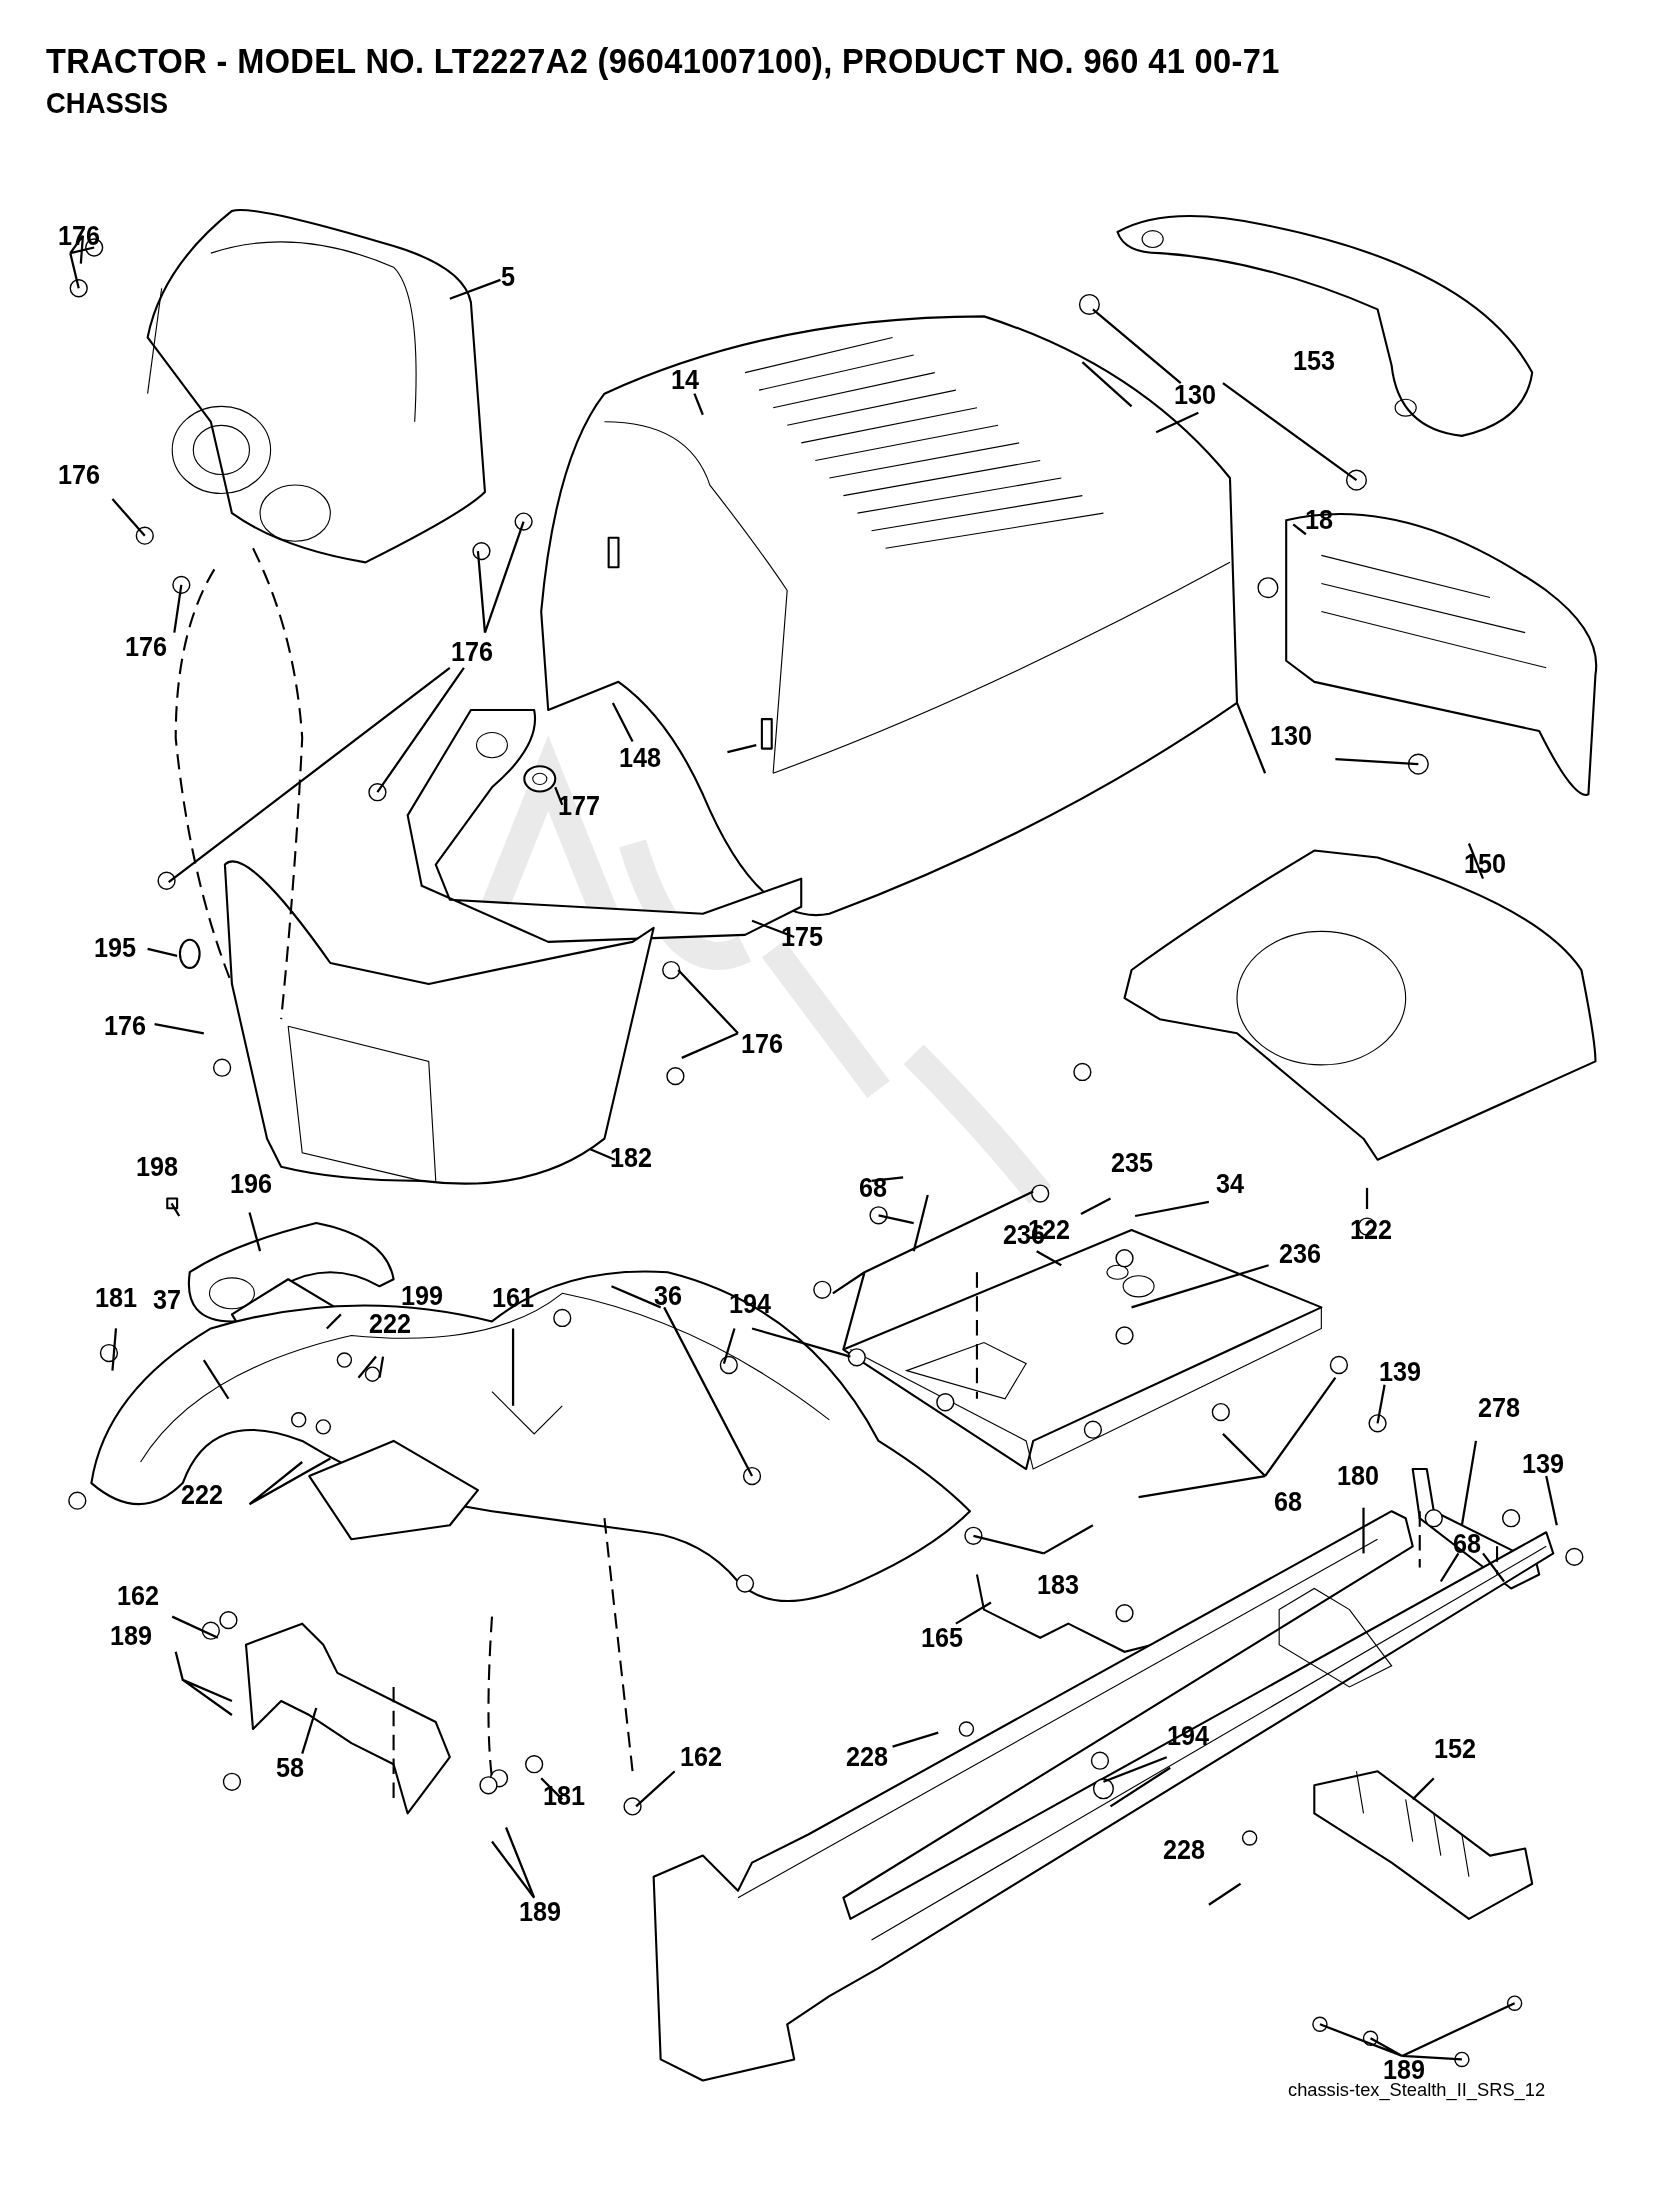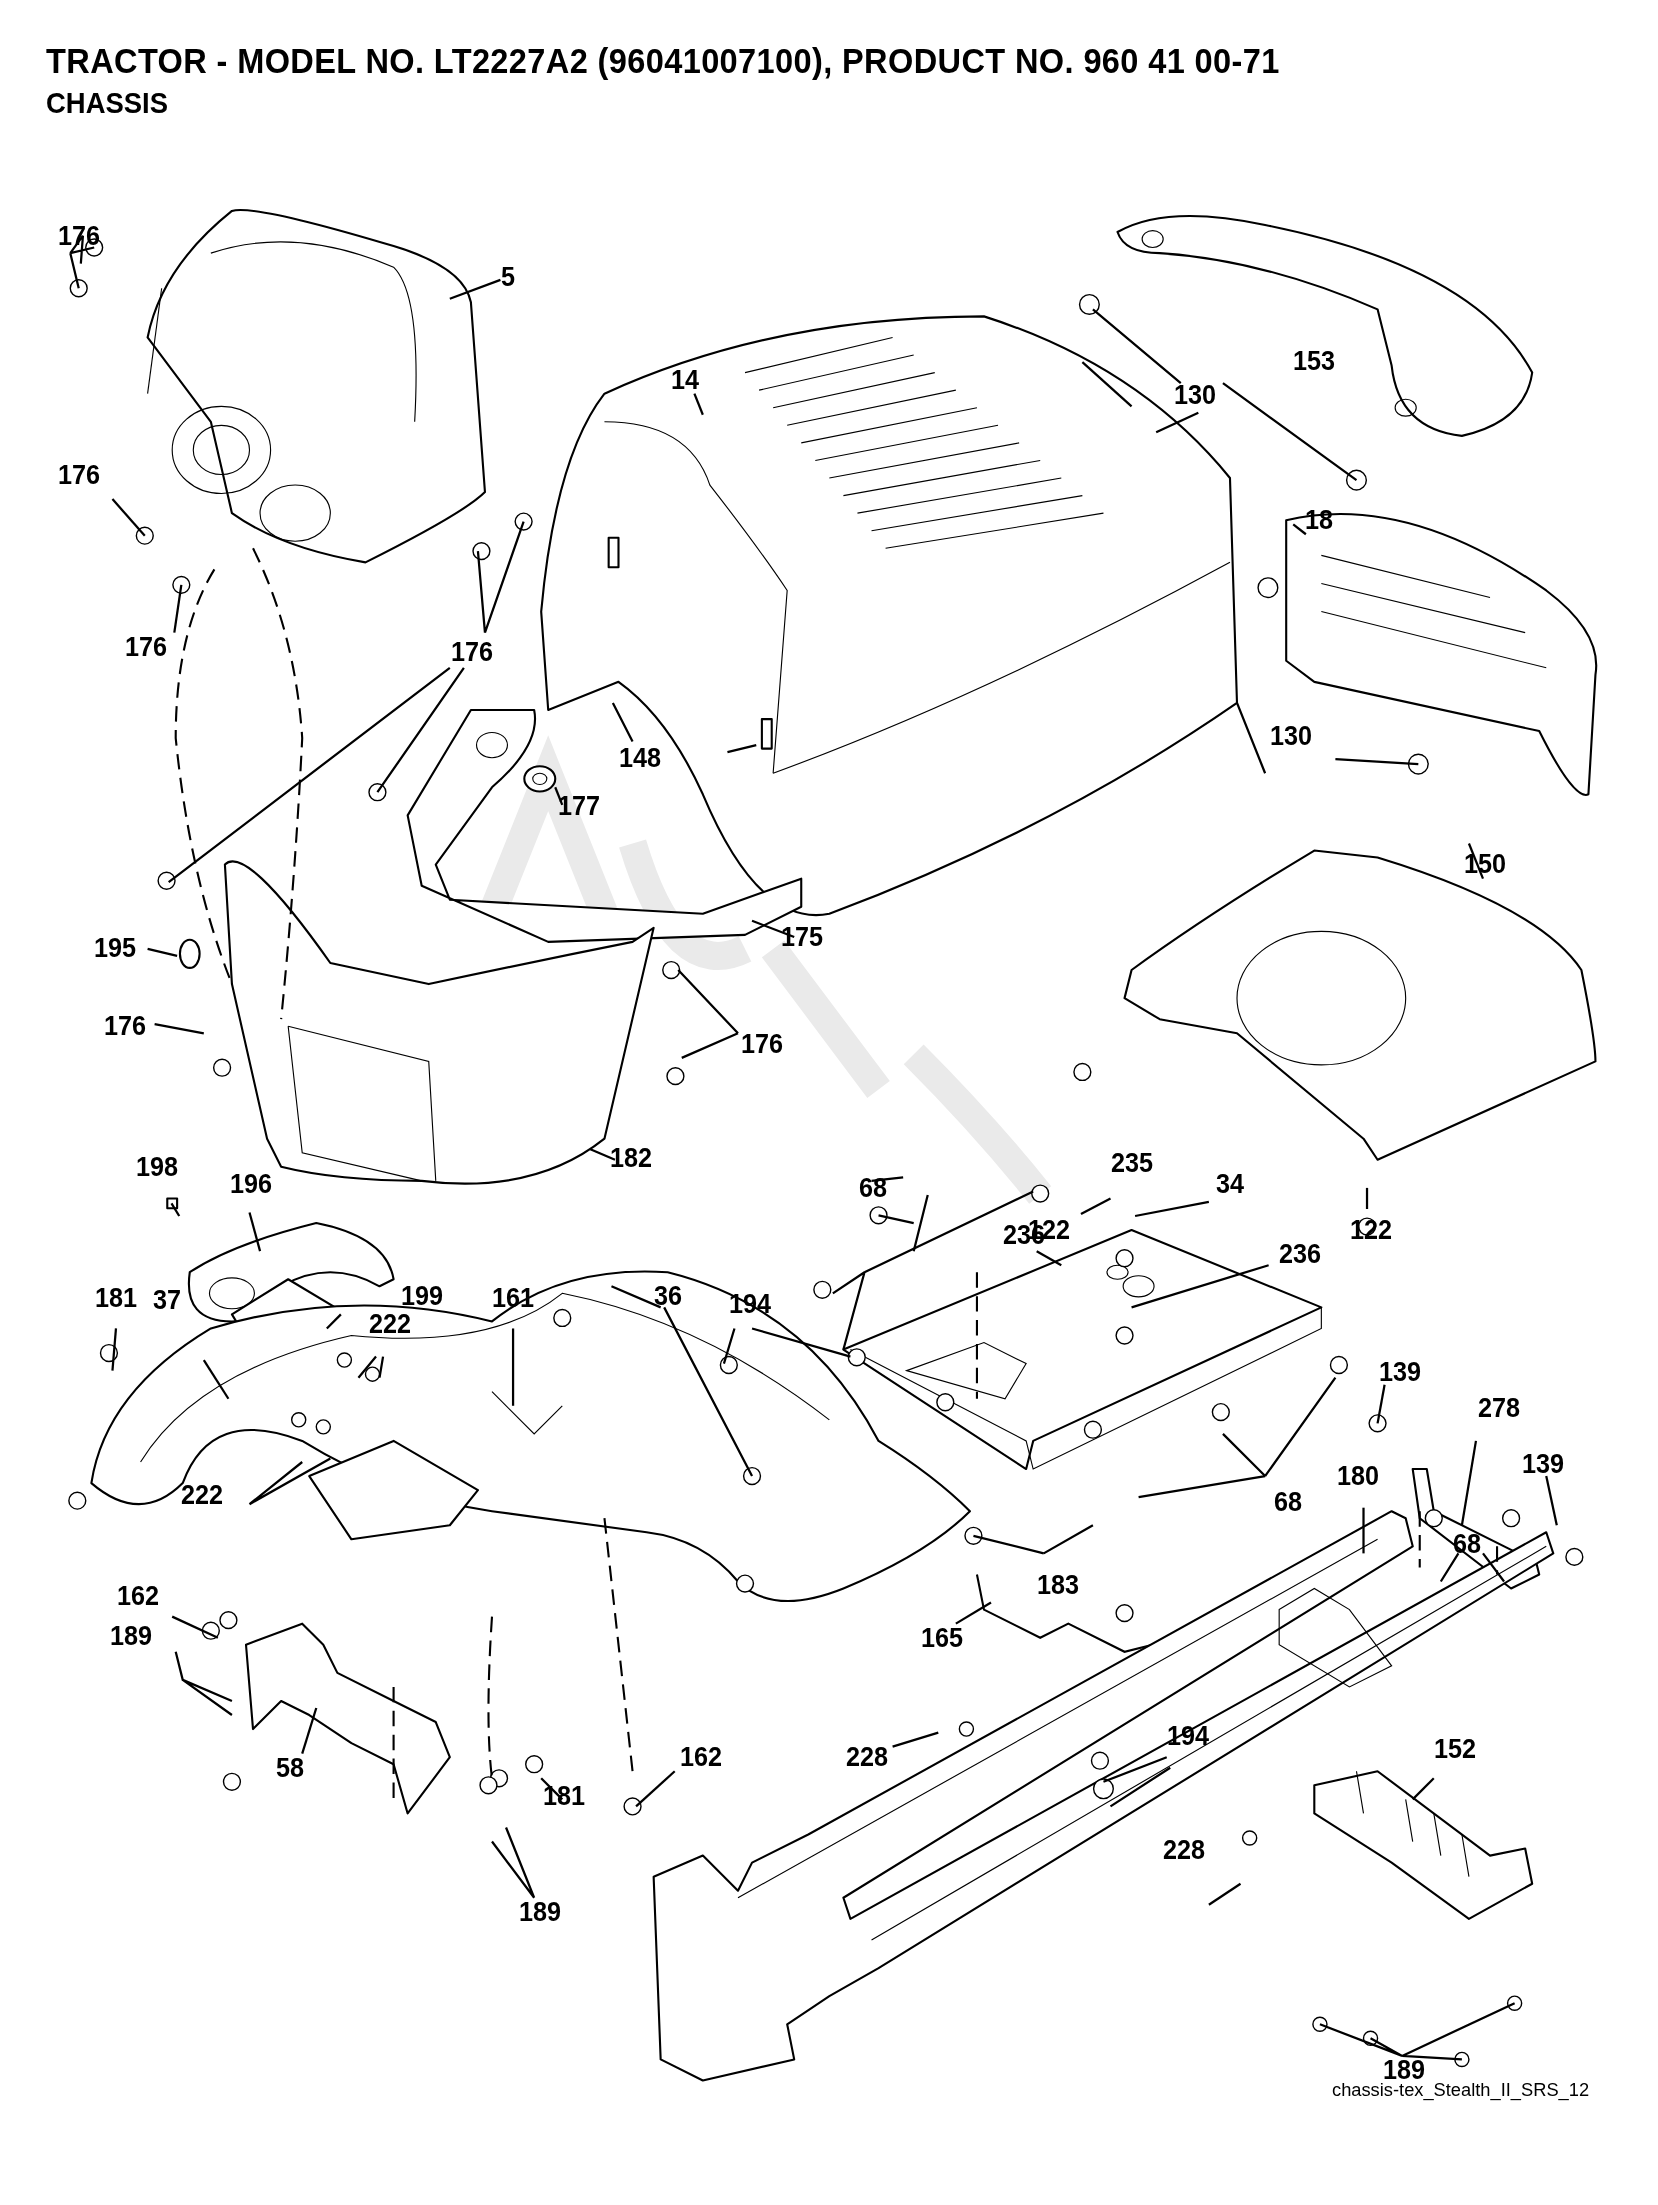--- a/index.html
+++ b/index.html
@@ -1,20 +1,20 @@
 <!DOCTYPE html>
 <html style="font-size:11.2px"><head>
 <meta charset="utf-8">
 <style>
   html, body { margin:0; padding:0; background:#ffffff; }
   body { width:1658px; height:2205px; position:relative; overflow:hidden; font-family:"Liberation Sans", sans-serif; color:#000; }
   .title { position:absolute; left:46px; top:41px; font-weight:bold; font-size:35px; letter-spacing:0.4px; transform:scaleX(0.93); transform-origin:left top; white-space:nowrap; }
   .subtitle { position:absolute; left:46px; top:86px; font-weight:bold; font-size:29.5px; transform:scaleX(0.93); transform-origin:left top; }
   .callout { position:absolute; font-weight:bold; font-size:28px; line-height:1; white-space:nowrap; transform:scaleX(0.9); transform-origin:left top; }
-  .footer { position:absolute; left:1332px; top:2079px; font-size:18.3px; white-space:nowrap; }
+  .footer { position:absolute; left:1288px; top:2079px; font-size:18.3px; white-space:nowrap; }
   svg.art { position:absolute; left:0; top:0; width:1658px; height:2205px; }
   svg.art .part { fill:#fff; stroke:#000; stroke-width:3; stroke-linejoin:round; }
   svg.art .thin { fill:none; stroke:#000; stroke-width:1.6; }
   svg.art .leader { fill:none; stroke:#000; stroke-width:3.2; }
   svg.art .dash { fill:none; stroke:#000; stroke-width:3; stroke-dasharray:22 12; }
   svg.art .fast { fill:#fff; stroke:#000; stroke-width:2; }
   svg.art .wm { fill:none; stroke:#eaeaea; stroke-width:40; }
 </style>
 </head>
 <body>

